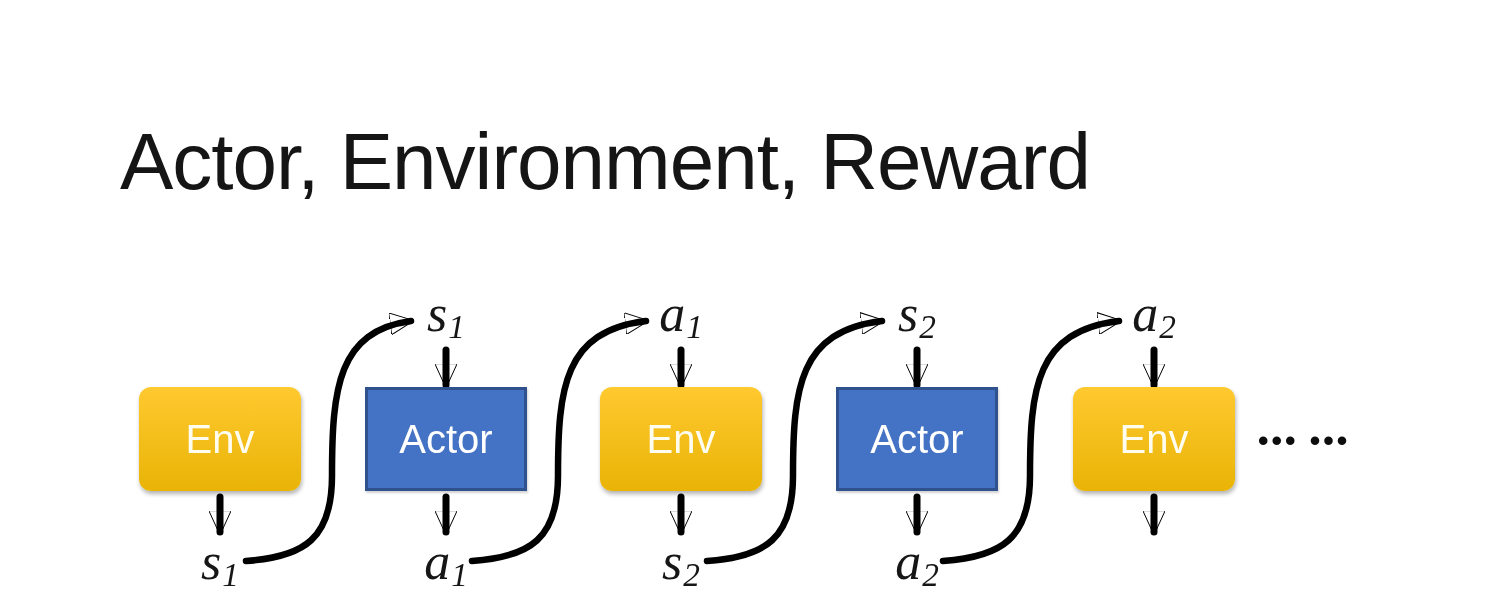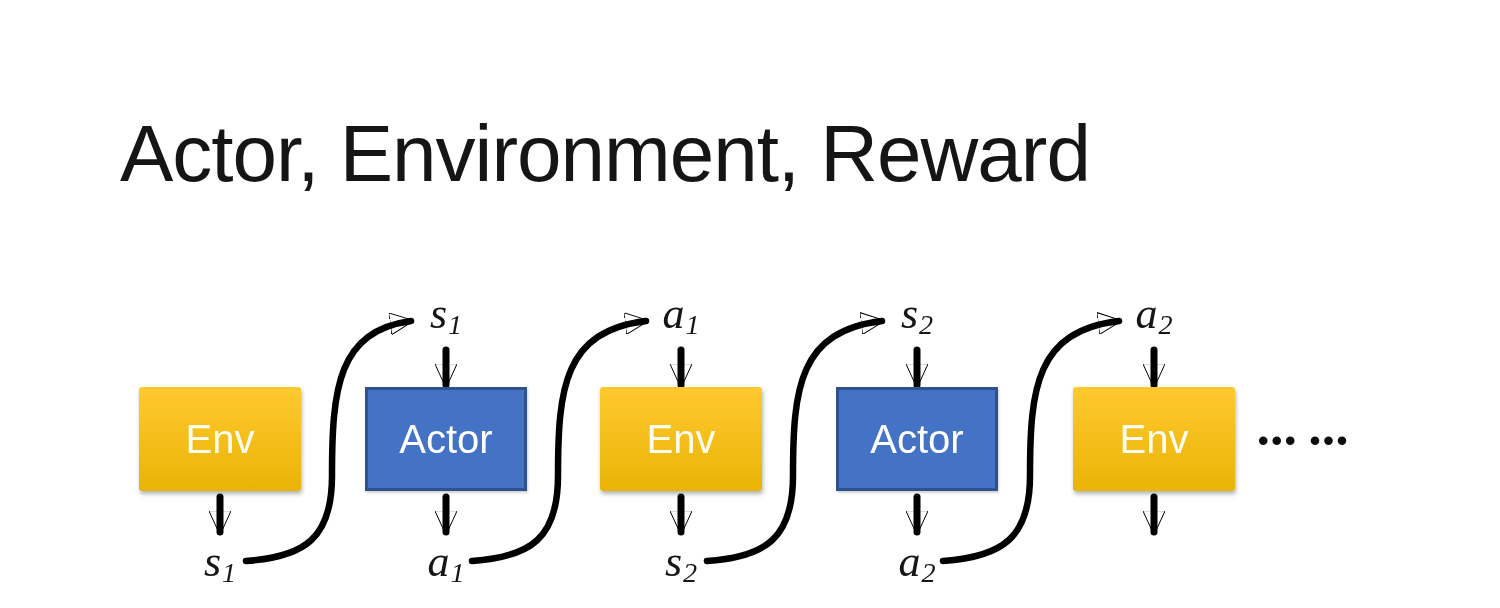--- a/index.html
+++ b/index.html
@@ -5,57 +5,57 @@
   html,body{margin:0;padding:0;background:#ffffff;}
   .slide{
     position:relative;
     width:1500px;height:608px;
     background:#ffffff;
     overflow:hidden;
     font-family:"Liberation Sans", sans-serif;
   }
   .title{
     position:absolute;
-    left:120px;top:108px;
+    left:120px;top:116px;
     margin:0;
     font-size:80px;
     font-weight:300;
     letter-spacing:-1px;
     color:#151515;
     font-family:"Liberation Sans", sans-serif;
     white-space:nowrap;
   }
   .node{
     position:absolute;
     top:387px;
     width:162px;height:104px;
     display:flex;align-items:center;justify-content:center;
     font-size:40px;
     box-sizing:border-box;
   }
   .node.env{
     background:linear-gradient(180deg, var(--env-top,#FFC930) 0%, var(--env-bottom,#E9B406) 100%);
-    border-radius:3px;
+    border-radius:12px;
     box-shadow:1px 3px 4px rgba(0,0,0,0.30);
     color:#FFFDF0;
   }
   .node.actor{
     background:var(--actor-fill,#4472C4);
     border:3px solid var(--actor-border,#2F528F);
     box-shadow:1px 2px 2px rgba(0,0,0,0.18);
     color:#ffffff;
     text-align:right;
   }
   .mlabel{
     position:absolute;
     width:90px;
     text-align:center;
     font-family:"Liberation Serif", serif;
     font-style:italic;
-    font-size:44px;
+    font-size:52px;
     color:#161616;
     line-height:52px;
     white-space:nowrap;
   }
   .mlabel .sub{
     font-size:0.64em;
     position:relative;
     top:0.20em;
     margin-left:1px;
   }

